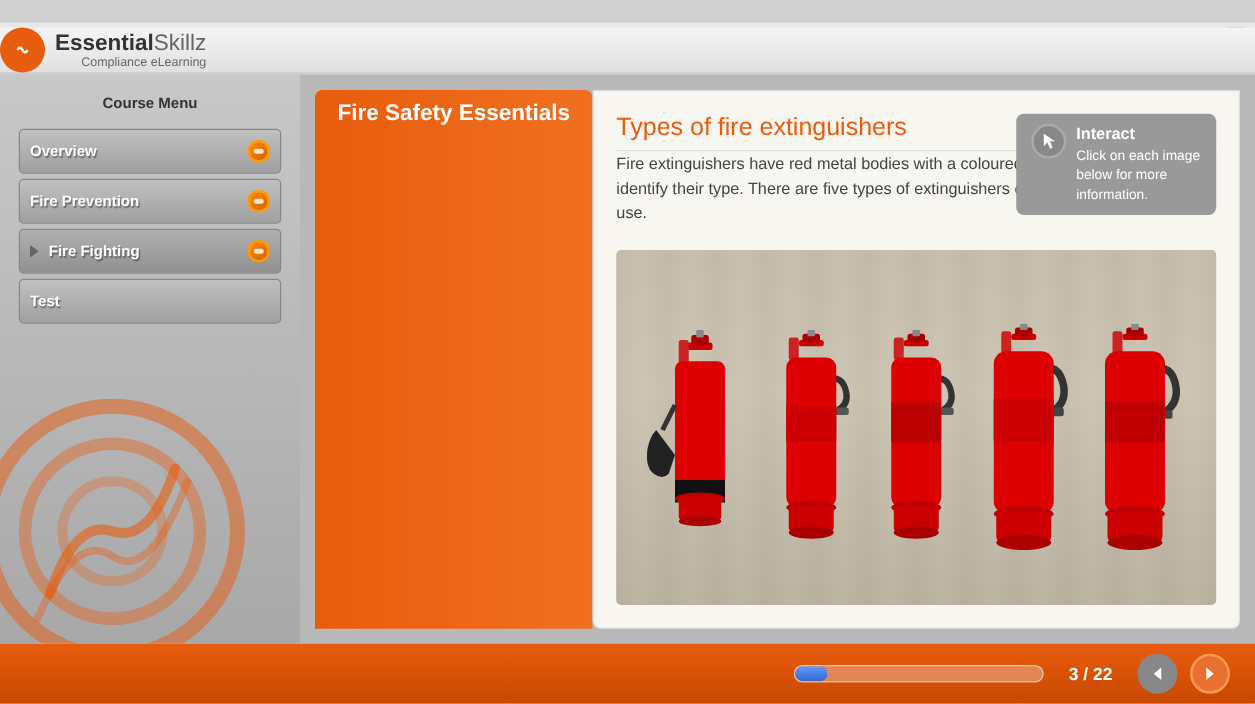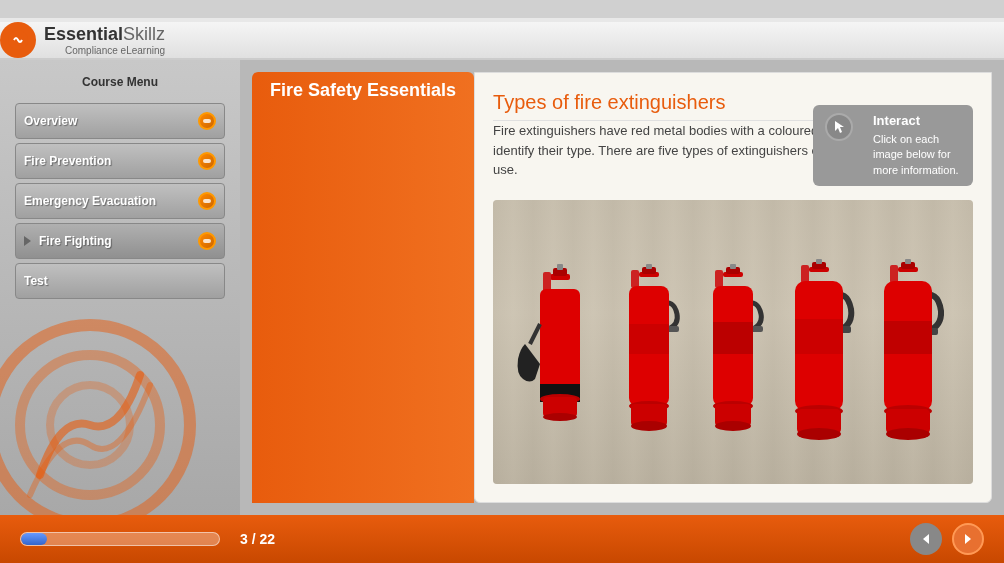--- a/index.html
+++ b/index.html
@@ -220,29 +220,29 @@
       font-size: 13px;
       color: #444;
       line-height: 1.5;
       max-width: 400px;
       margin-bottom: 15px;
     }
 
     
     #interact-box {
       position: absolute;
-      top: 32px;
+      top: 18px;
       right: 18px;
       width: 160px;
       background: #999;
       border-radius: 6px;
       padding: 8px 12px;
       display: flex;
       align-items: flex-start;
-      gap: 20px;
+      gap: 8px;
     }
     #interact-box .interact-label {
       font-size: 13px;
       font-weight: bold;
       color: #fff;
       margin-bottom: 4px;
     }
     #interact-box .interact-text {
       font-size: 11px;
       color: #fff;
@@ -309,20 +309,21 @@
       justify-content: flex-end;
       padding: 0 20px;
       gap: 10px;
     }
 
     #progress-bar-container {
       display: flex;
       align-items: center;
       gap: 10px;
       flex: 1;
+      justify-content: flex-end;
     }
 
     #progress-track {
       width: 200px;
       height: 14px;
       background: rgba(255,255,255,0.3);
       border-radius: 7px;
       overflow: hidden;
       border: 1px solid rgba(255,255,255,0.5);
     }
@@ -402,26 +403,20 @@
         <div class="item-icon"></div>
       </div>
 
       <div class="menu-item">
         <div class="item-left">
           <span class="item-label">Fire Prevention</span>
         </div>
         <div class="item-icon"></div>
       </div>
 
-      <div class="menu-item">
-        <div class="item-left">
-          <span class="item-label">Emergency Evacuation</span>
-        </div>
-        <div class="item-icon"></div>
-      </div>
 
       <div class="menu-item" style="background: linear-gradient(to bottom, #b0b0b0, #909090);">
         <div class="item-left">
           <div class="arrow"></div>
           <span class="item-label">Fire Fighting</span>
         </div>
         <div class="item-icon"></div>
       </div>
 
       <div class="menu-item">

